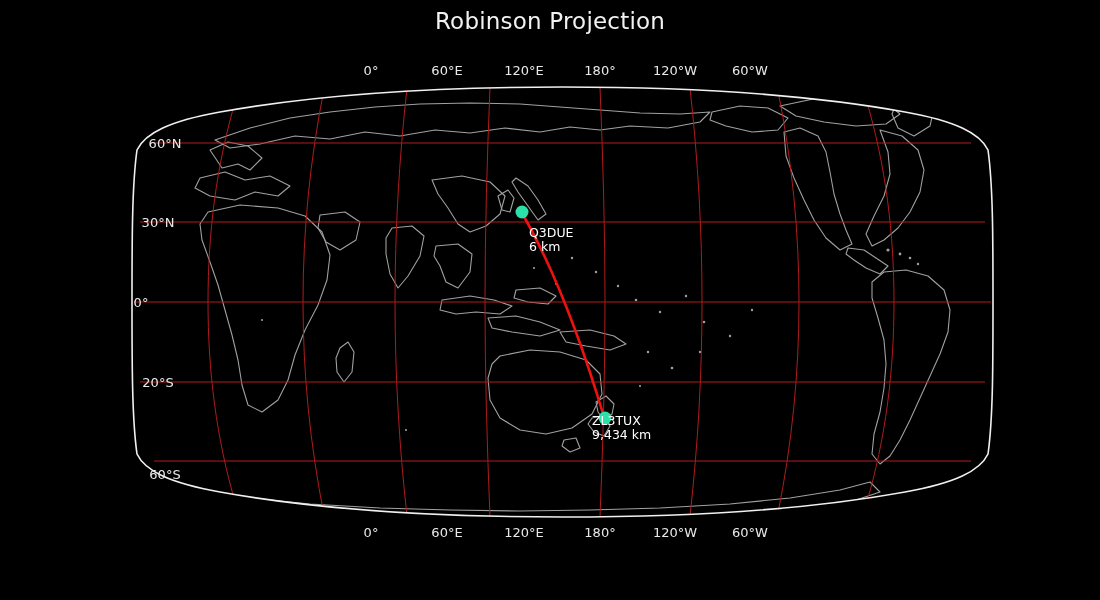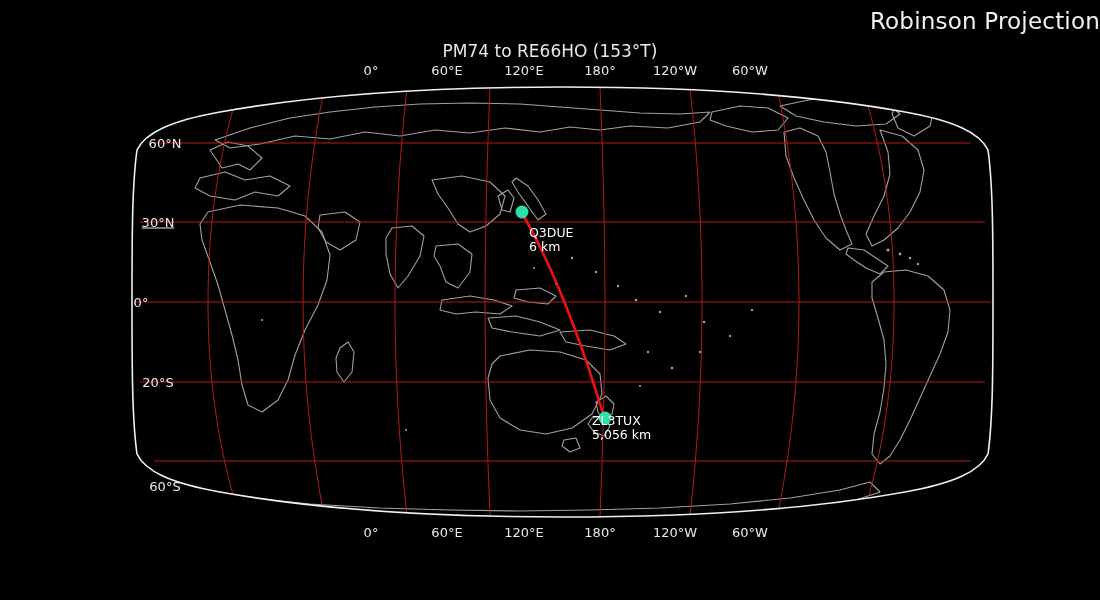--- a/index.html
+++ b/index.html
@@ -18,21 +18,21 @@
     position: relative;
     width: 1100px;
     height: 600px;
     background: #000000;
   }
   #title {
     position: absolute;
     top: 8px;
     left: 0;
     width: 1100px;
-    text-align: right;
+    text-align: center;
     font-size: 23px;
     color: #f2f2f2;
     letter-spacing: 0.2px;
   }
   #subtitle {
     position: absolute;
     top: 41px;
     left: 0;
     width: 1100px;
     text-align: center;
@@ -59,21 +59,20 @@
     white-space: nowrap;
     line-height: 14px;
   }
 </style>
 </head>
 <body>
 
 <div id="figure">
 
   <div id="title">Robinson Projection</div>
-  <div id="subtitle">PM74 to RE66HO (153°T)</div>
 
   <svg id="mapsvg" width="1100" height="600" viewBox="0 0 1100 600">
     <defs>
       <clipPath id="mapclip">
         <path d="M562.5,87
                  C 680,87 800,93 905,112
                  C 955,121 980,133 988,150
                  L 988,150
                  C 993,185 993,240 993,302
                  C 993,364 993,419 988,454
@@ -248,28 +247,28 @@
   <div class="tick-lab lon-lab" style="left:750px; top:63px;">60°W</div>
 
   <div class="tick-lab lon-lab" style="left:371px; top:525px;">0°</div>
   <div class="tick-lab lon-lab" style="left:447px; top:525px;">60°E</div>
   <div class="tick-lab lon-lab" style="left:524px; top:525px;">120°E</div>
   <div class="tick-lab lon-lab" style="left:600px; top:525px;">180°</div>
   <div class="tick-lab lon-lab" style="left:675px; top:525px;">120°W</div>
   <div class="tick-lab lon-lab" style="left:750px; top:525px;">60°W</div>
 
   <div class="tick-lab lat-lab" style="left:120px; top:143px; width:90px;">60°N</div>
-  <div class="tick-lab lat-lab" style="left:113px; top:222px; width:90px;text-decoration:underline;">30°N</div>
+  <div class="tick-lab lat-lab" style="left:113px; top:222px; width:90px;">30°N</div>
   <div class="tick-lab lat-lab" style="left:96px; top:302px; width:90px;">0°</div>
   <div class="tick-lab lat-lab" style="left:113px; top:382px; width:90px;">20°S</div>
-  <div class="tick-lab lat-lab" style="left:120px; top:486px; width:90px;">60°S</div>
+  <div class="tick-lab lat-lab" style="left:120px; top:474px; width:90px;">60°S</div>
 
   <div class="pt-label" style="left:529px; top:206px;margin-top:20px;">
     <div>Q3DUE</div>
     <div>6 km</div>
   </div>
 
   <div class="pt-label" style="left:592px; top:414px;">
     <div>ZL3TUX</div>
-    <div>5,056 km</div>
+    <div>9,434 km</div>
   </div>
 
 </div>
 
 </body></html>

